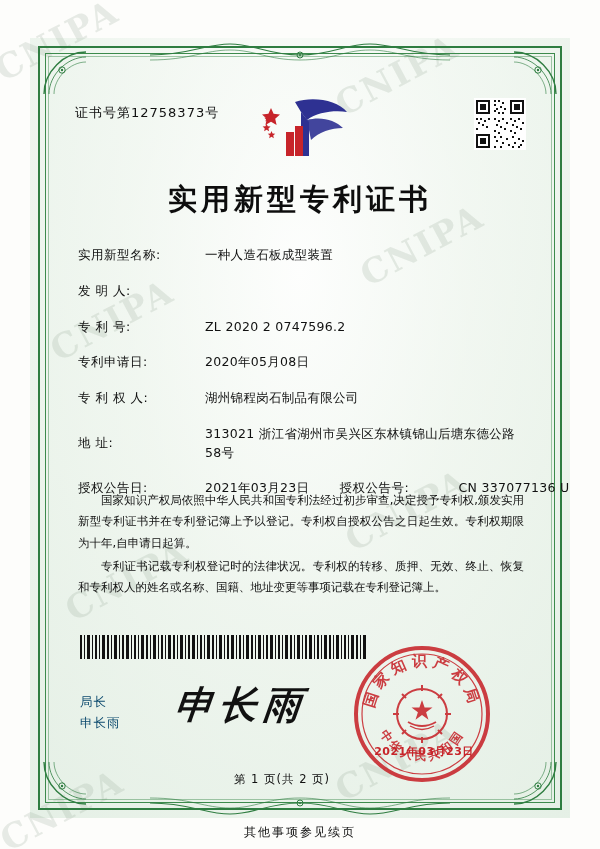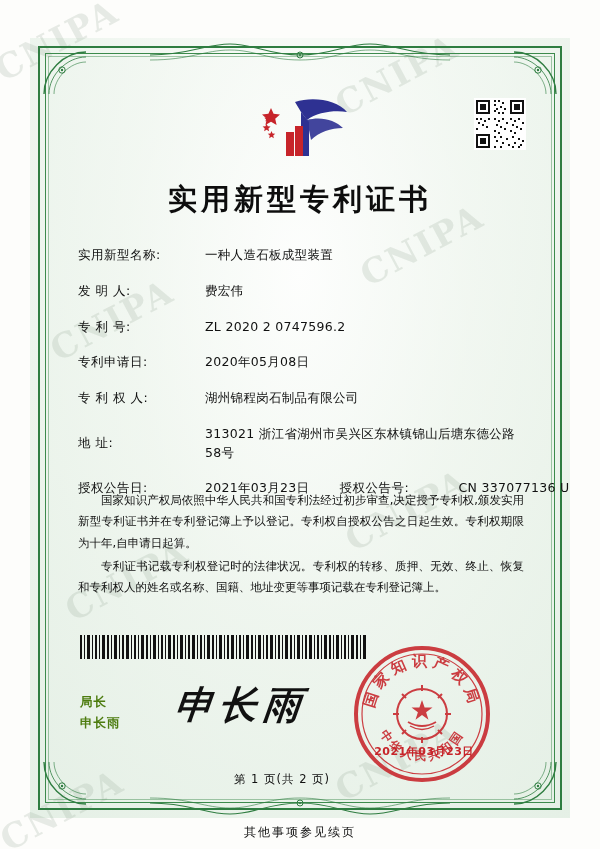--- a/index.html
+++ b/index.html
@@ -196,23 +196,22 @@
     left: 80px; top: 635px;
     width: 286px; height: 24px;
   }
 
   
   .sig-labels {
     position: absolute;
     left: 80px; top: 691px;
     font-size: 12.5px;
     line-height: 1.7;
-    color: #4d7c0f;
+    color: #0c4a6e;
     letter-spacing: 1px;
-    font-weight: bold;
   }
   .sig-script {
     position: absolute;
     left: 175px; top: 680px;
     font-family: "DejaVu Serif", "Liberation Serif", serif;
     font-size: 38px;
     font-weight: bold;
     font-style: italic;
     letter-spacing: 6px;
     color: #111;
@@ -323,20 +322,21 @@
   </div>
   <div class="ornament-bottom">
     <svg width="300" height="26" viewBox="0 0 300 26">
       <path d="M0 13 C40 13 55 2 80 2 C105 2 118 13 150 13 C182 13 195 2 220 2 C245 2 260 13 300 13" fill="none" stroke="currentColor" stroke-width="1.2"></path>
       <path d="M0 18 C40 18 55 8 80 8 C105 8 118 18 150 18 C182 18 195 8 220 8 C245 8 260 18 300 18" fill="none" stroke="currentColor" stroke-width="0.6"></path>
       <circle cx="150" cy="13" r="3" fill="none" stroke="currentColor" stroke-width="1"></circle>
       <circle cx="150" cy="13" r="1.1" fill="currentColor"></circle>
     </svg>
   </div>
 
+  <div class="cert-no">证书号第12758373号</div>
 
   <div class="logo">
     <svg width="96" height="72" viewBox="0 0 96 72">
       <path d="M40 10 C58 4 82 8 92 20 C80 18 62 20 52 28 L46 20 Z" fill="#2e3192"></path>
       <path d="M52 28 C66 24 80 28 88 36 C76 36 64 40 56 48 Z" fill="#2e3192" opacity="0.9"></path>
       <path d="M46 20 L46 64 L54 64 L54 30 Z" fill="#2e3192"></path>
       <path d="M40 34 L48 34 L48 64 L40 64 Z" fill="#c7242a"></path>
       <path d="M31 40 L39 40 L39 64 L31 64 Z" fill="#c7242a"></path>
       <polygon points="16,16 18.6,21.8 25,22.5 20.2,26.7 21.6,33 16,29.8 10.4,33 11.8,26.7 7,22.5 13.4,21.8" fill="#c7242a"></polygon>
       <polygon points="28,10 29.4,13.2 33,13.6 30.3,16 31.1,19.5 28,17.7 24.9,19.5 25.7,16 23,13.6 26.6,13.2" fill="#c7242a" transform="scale(0.62) translate(-8,28)"></polygon>
@@ -417,21 +417,20 @@
 
   <div class="fields">
 
     <div class="field-row">
       <div class="field-label">实用新型名称:</div>
       <div class="field-value">一种人造石板成型装置</div>
     </div>
 
     <div class="field-row">
       <div class="field-label">发 明 人:</div>
-      <div class="field-value">费宏伟</div>
     </div>
 
     <div class="field-row">
       <div class="field-label">专 利 号:</div>
       <div class="field-value">ZL 2020 2 0747596.2</div>
     </div>
 
     <div class="field-row">
       <div class="field-label">专利申请日:</div>
       <div class="field-value">2020年05月08日</div>

